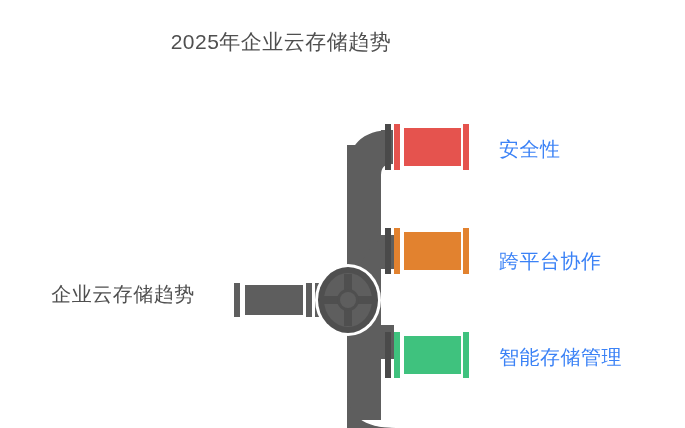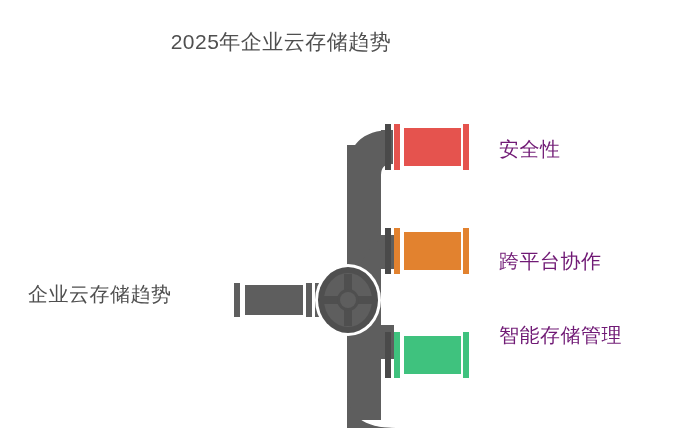--- a/index.html
+++ b/index.html
@@ -34,40 +34,40 @@
     letter-spacing: 0.5px;
     color: #4f4f4f;
     white-space: nowrap;
   }
 
   .root-label {
     position: absolute;
     left: 28px;
     top: 281px;
     width: 190px;
-    text-align: left;
+    text-align: center;
     font-size: 20px;
     line-height: 26px;
     letter-spacing: 0.5px;
     color: #4f4f4f;
     white-space: nowrap;
   }
 
   .branch-label {
     position: absolute;
     left: 499px;
     font-size: 20px;
     line-height: 26px;
     letter-spacing: 0.5px;
-    color: #701a75;
+    color: #3b82f6;
     white-space: nowrap;
   }
   .branch-label.lvl0 { top: 136px; }
   .branch-label.lvl1 { top: 248px; }
-  .branch-label.lvl2 { top: 324px; font-family: Liberation Mono, monospace; }
+  .branch-label.lvl2 { top: 344px; }
 
   svg.pipes {
     position: absolute;
     left: 0;
     top: 0;
     width: 685px;
     height: 428px;
     display: block;
   }
 </style>

